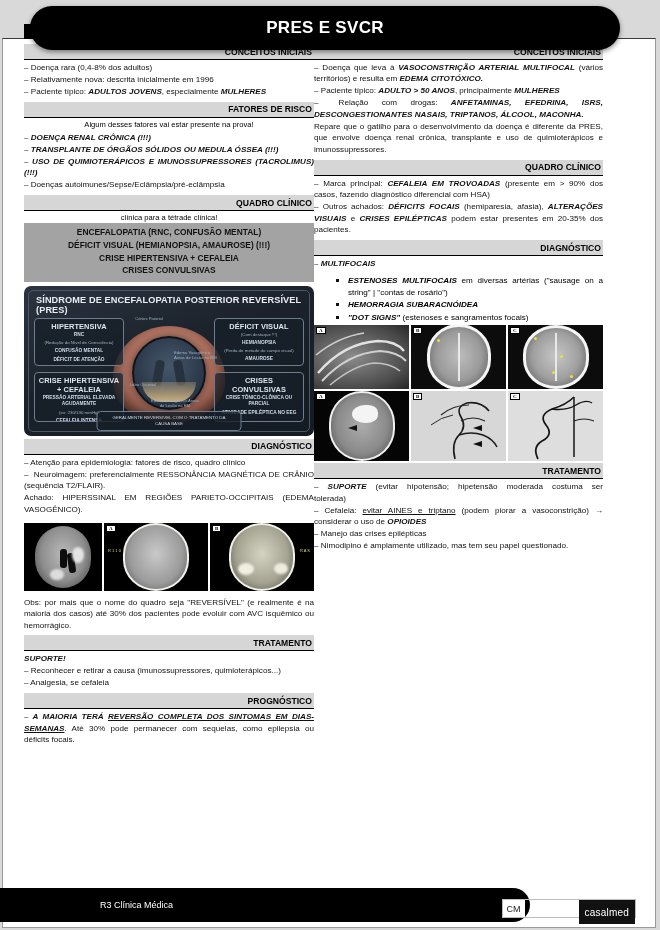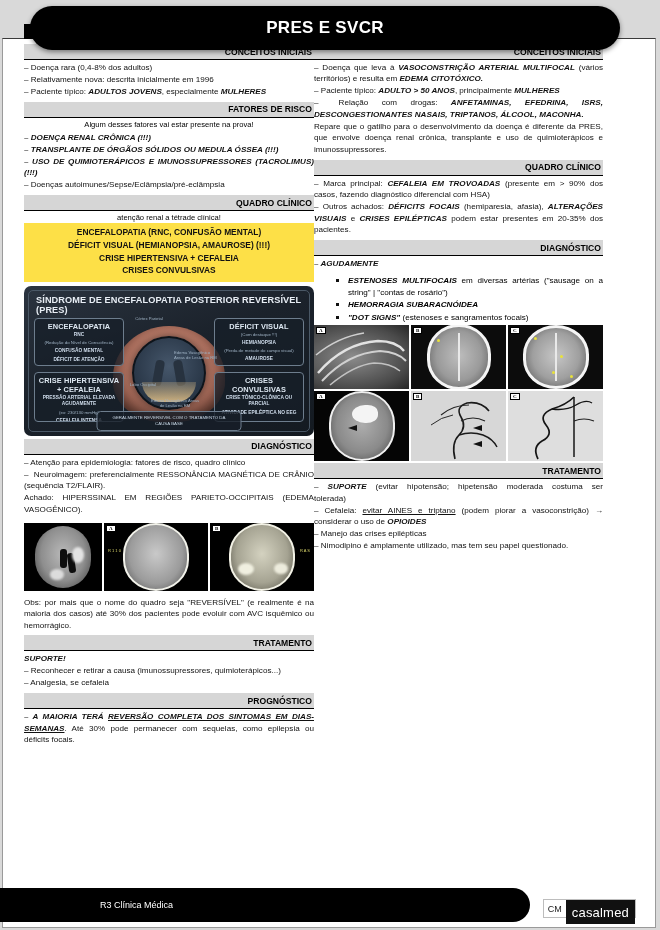--- a/index.html
+++ b/index.html
@@ -46,21 +46,21 @@
   }
   .body-txt{
     font-size:8.1px;line-height:1.42;color:#111;
     text-align:justify;padding:2px 0 4px 0;
   }
   .body-txt p{margin:0 0 0.5px 0;}
   .b{font-weight:bold;font-style:italic;}
   .u{text-decoration:underline;}
   .note{ text-align:center;font-size:7.6px;padding:2px 0 1px;}
   .tetrad{
-    background:#fde047;text-align:center;font-weight:bold;
+    background:#a3a3a3;text-align:center;font-weight:bold;
     font-size:8.4px;line-height:1.5;padding:3px 2px 5px;color:#111;
   }
   ul.bul{margin:1px 0 2px 0;padding-left:22px;list-style:none;}
   ul.bul li{
     font-size:8.1px;line-height:1.42;text-align:justify;
     margin-bottom:1px;position:relative;padding-left:12px;
   }
   ul.bul li:before{
     content:"";position:absolute;left:0;top:4px;
     width:3px;height:3px;background:#111;
@@ -136,30 +136,30 @@
 
   
   .foot-bar{
     position:absolute;left:0;bottom:8px;width:530px;height:34px;
     background:#000;border-radius:0 17px 17px 0;
     display:flex;align-items:center;
   }
   .foot-bar span{color:#fff;font-weight:normal;font-size:9px;margin-left:100px;}
   .logo{
     position:absolute;right:24px;bottom:12px;
-    display:flex;align-items:stretch;height:17px;border:1px solid #bdbdbd;
+    display:flex;align-items:stretch;height:17px;border:1px solid #bdbdbd;gap:6px;
   }
   .logo .cm{
     color:#222;font-size:9px;font-weight:500;padding:1px 4px;
     display:flex;align-items:center;background:#fff;
     font-family:"Liberation Sans",sans-serif;
   }
   .logo .nm{
-    background:#111;color:#fff;font-size:13px;padding:12px 6px;
-    display:flex;align-items:center;letter-spacing:.2px;
+    background:#111;color:#fff;font-size:10px;padding:12px 6px;
+    display:flex;align-items:center;letter-spacing:.2px;margin-left:48px;
   }
 </style>
 </head>
 <body>
 
 <div class="page"></div>
 
 <div class="title-pill">
   <span>PRES E SVCR</span>
 </div>
@@ -180,41 +180,41 @@
     <div class="gray-head">FATORES DE RISCO</div>
     <div class="note">Algum desses fatores vai estar presente na prova!</div>
     <div class="body-txt">
       <p class="b">– DOENÇA RENAL CRÔNICA (!!!)</p>
       <p class="b">– TRANSPLANTE DE ÓRGÃOS SÓLIDOS OU MEDULA ÓSSEA (!!!)</p>
       <p class="b">– USO DE QUIMIOTERÁPICOS E IMUNOSSUPRESSORES (TACROLIMUS) (!!!)</p>
       <p>– Doenças autoimunes/Sepse/Eclâmpsia/pré-eclâmpsia</p>
     </div>
 
     <div class="gray-head">QUADRO CLÍNICO</div>
-    <div class="note">atenção renal a tétrade clínica!</div>
+    <div class="note">clínica para a tétrade clínica!</div>
     <div class="tetrad">
       <div>ENCEFALOPATIA (RNC, CONFUSÃO MENTAL)</div>
       <div>DÉFICIT VISUAL (HEMIANOPSIA, AMAUROSE) (!!!)</div>
       <div>CRISE HIPERTENSIVA + CEFALEIA</div>
       <div>CRISES CONVULSIVAS</div>
     </div>
 
     <div class="info">
       <div class="info-inner"></div>
       <div class="info-title">SÍNDROME DE ENCEFALOPATIA POSTERIOR REVERSÍVEL (PRES)</div>
 
       <div class="brain"></div>
       <div class="brain-ct">
         <div class="v1"></div>
         <div class="v2"></div>
         <div class="occ"></div>
       </div>
 
       <div class="ibox" style="left:10px;top:32px;width:88px;height:46px;">
-        <span class="h">ENCEFALOPATIA</span>
+        <span class="h">HIPERTENSIVA</span>
         <span class="s"><b>RNC</b></span>
         <span class="s">(Redução do Nível de Consciência)</span>
         <span class="s"><b>CONFUSÃO MENTAL</b></span>
         <span class="s"><b>DÉFICIT DE ATENÇÃO</b></span>
       </div>
 
       <div class="ibox" style="right:10px;top:32px;width:88px;height:46px;">
         <span class="h">DÉFICIT VISUAL</span>
         <span class="s acc">(Com destaque !!!)</span>
         <span class="s"><b>HEMIANOPSIA</b></span>
@@ -300,21 +300,21 @@
     </div>
 
     <div class="gray-head">QUADRO CLÍNICO</div>
     <div class="body-txt">
       <p>– Marca principal: <span class="b">CEFALEIA EM TROVOADAS</span> (presente em &gt; 90% dos casos, fazendo diagnóstico diferencial com HSA)</p>
       <p>– Outros achados: <span class="b">DÉFICITS FOCAIS</span> (hemiparesia, afasia), <span class="b">ALTERAÇÕES VISUAIS</span> e <span class="b">CRISES EPILÉPTICAS</span> podem estar presentes em 20-35% dos pacientes.</p>
     </div>
 
     <div class="gray-head">DIAGNÓSTICO</div>
     <div class="body-txt">
-      <p class="b">– AGUDAMENTE</p>
+      <p class="b">– MULTIFOCAIS</p>
     </div>
     <ul class="bul">
       <li><span class="b">ESTENOSES MULTIFOCAIS</span> em diversas artérias ("sausage on a string" | "contas de rosário")</li>
       <li class="b">HEMORRAGIA SUBARACNÓIDEA</li>
       <li><span class="b">"DOT SIGNS"</span> (estenoses e sangramentos focais)</li>
     </ul>
 
     <div class="ang-row">
       <div class="ang" style="width:95px;height:64px;background:radial-gradient(ellipse at 40% 50%,#8c8c8c,#4a4a4a 70%,#262626 100%);">
         <div class="tag">A</div>

